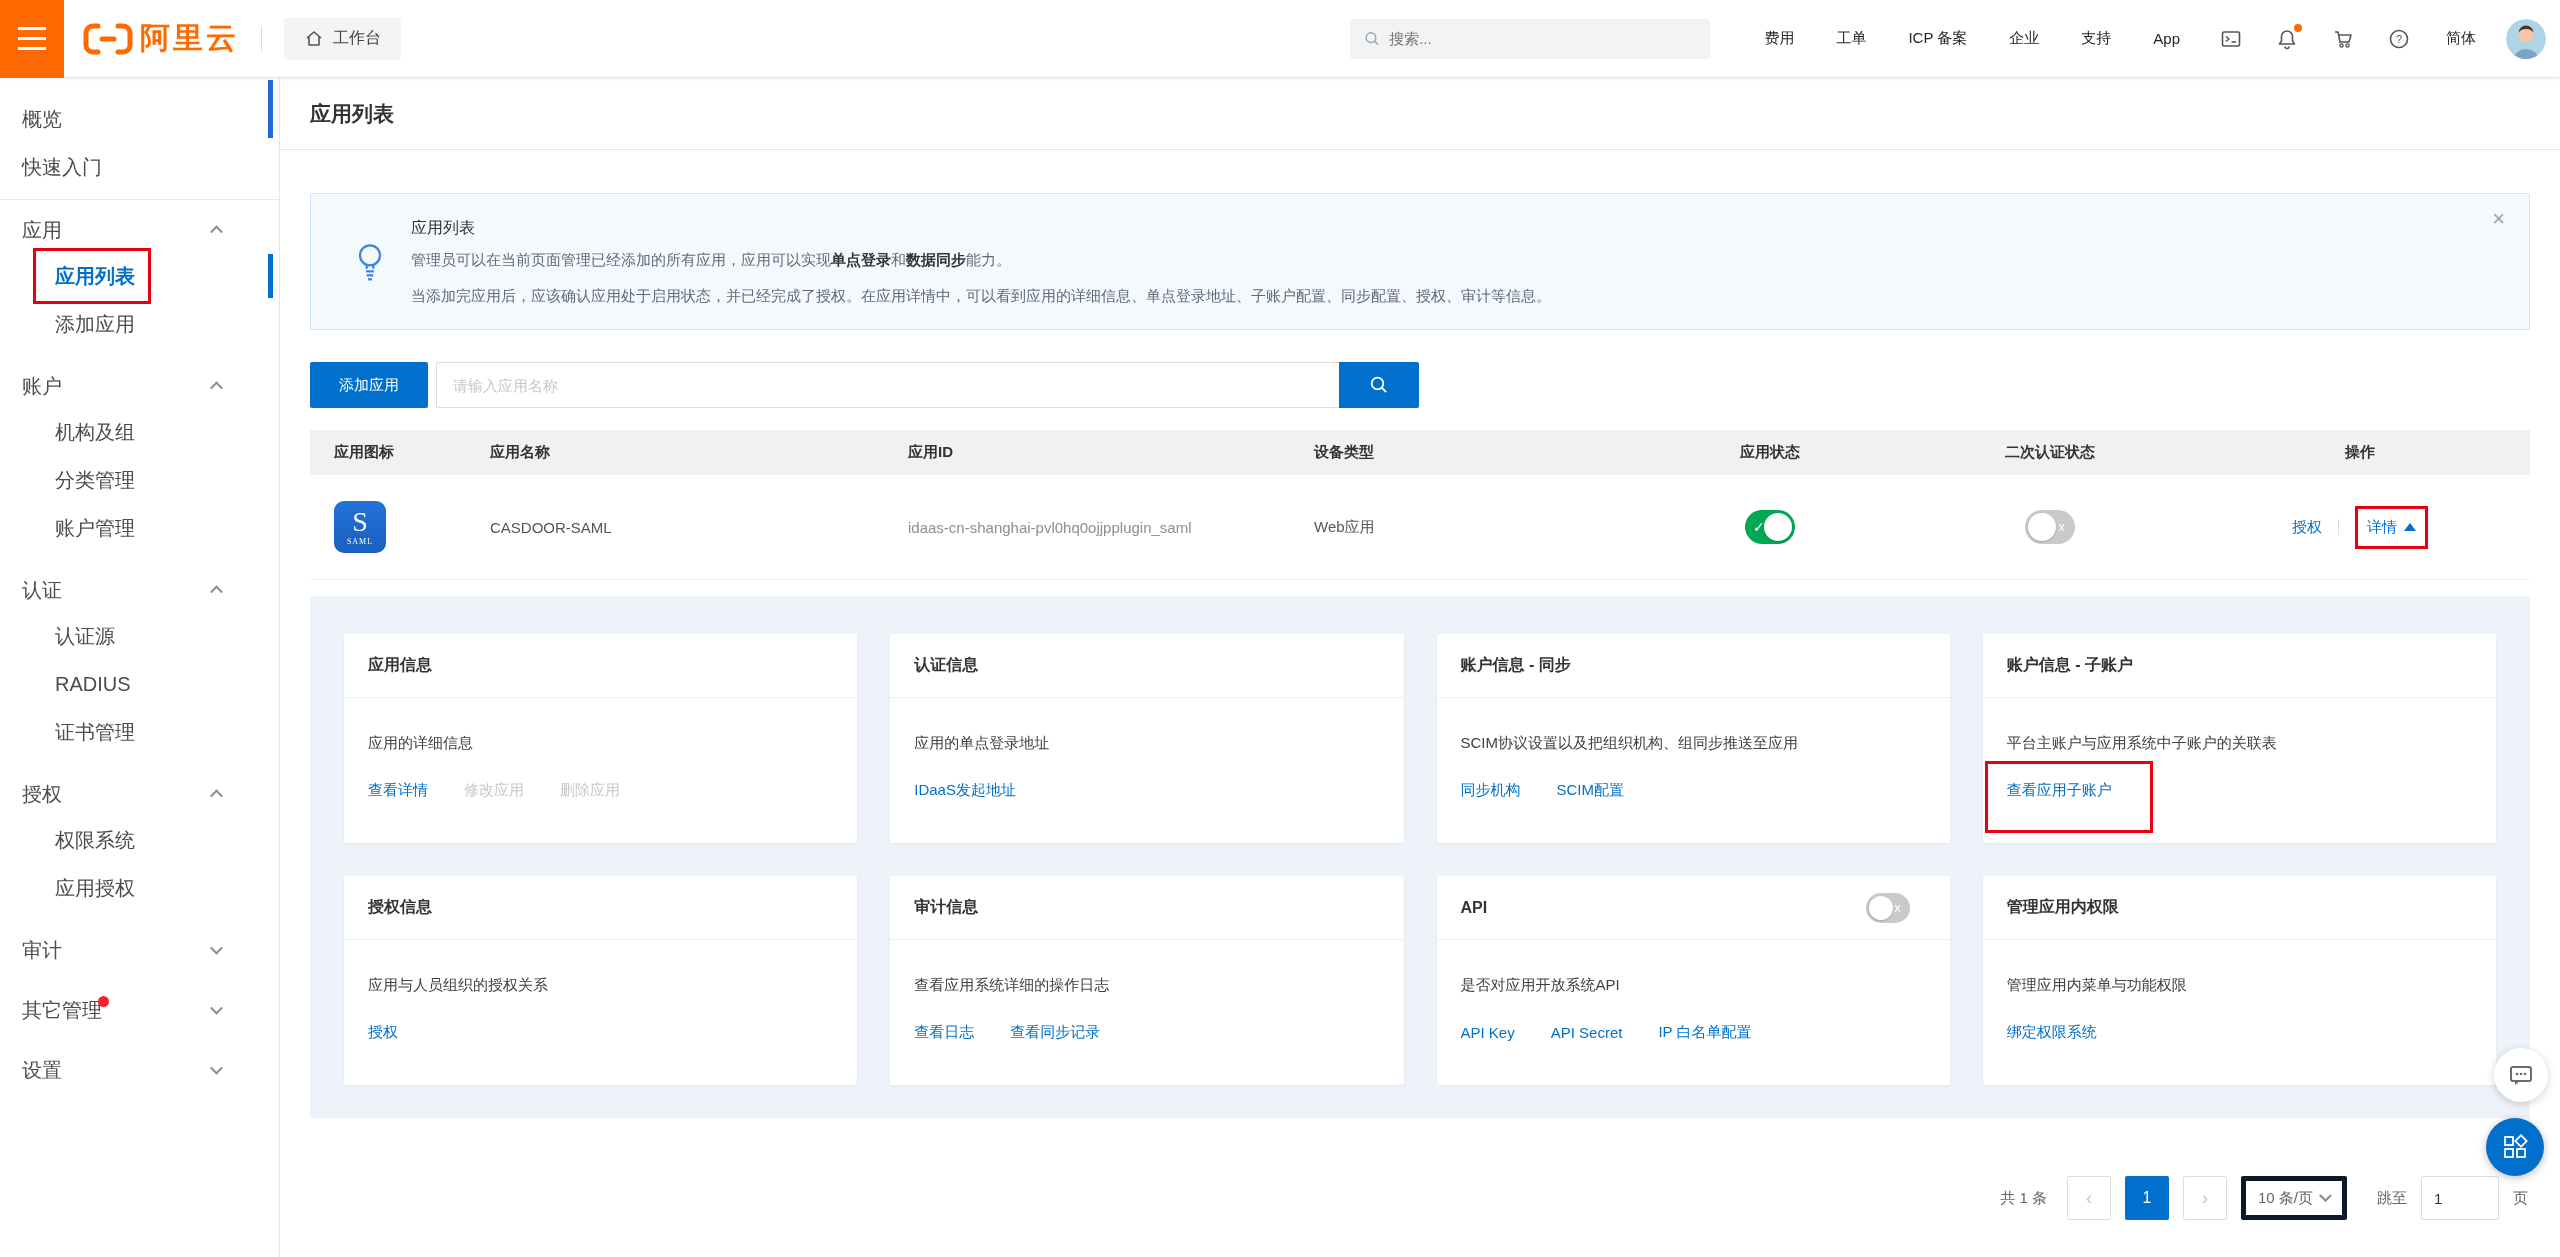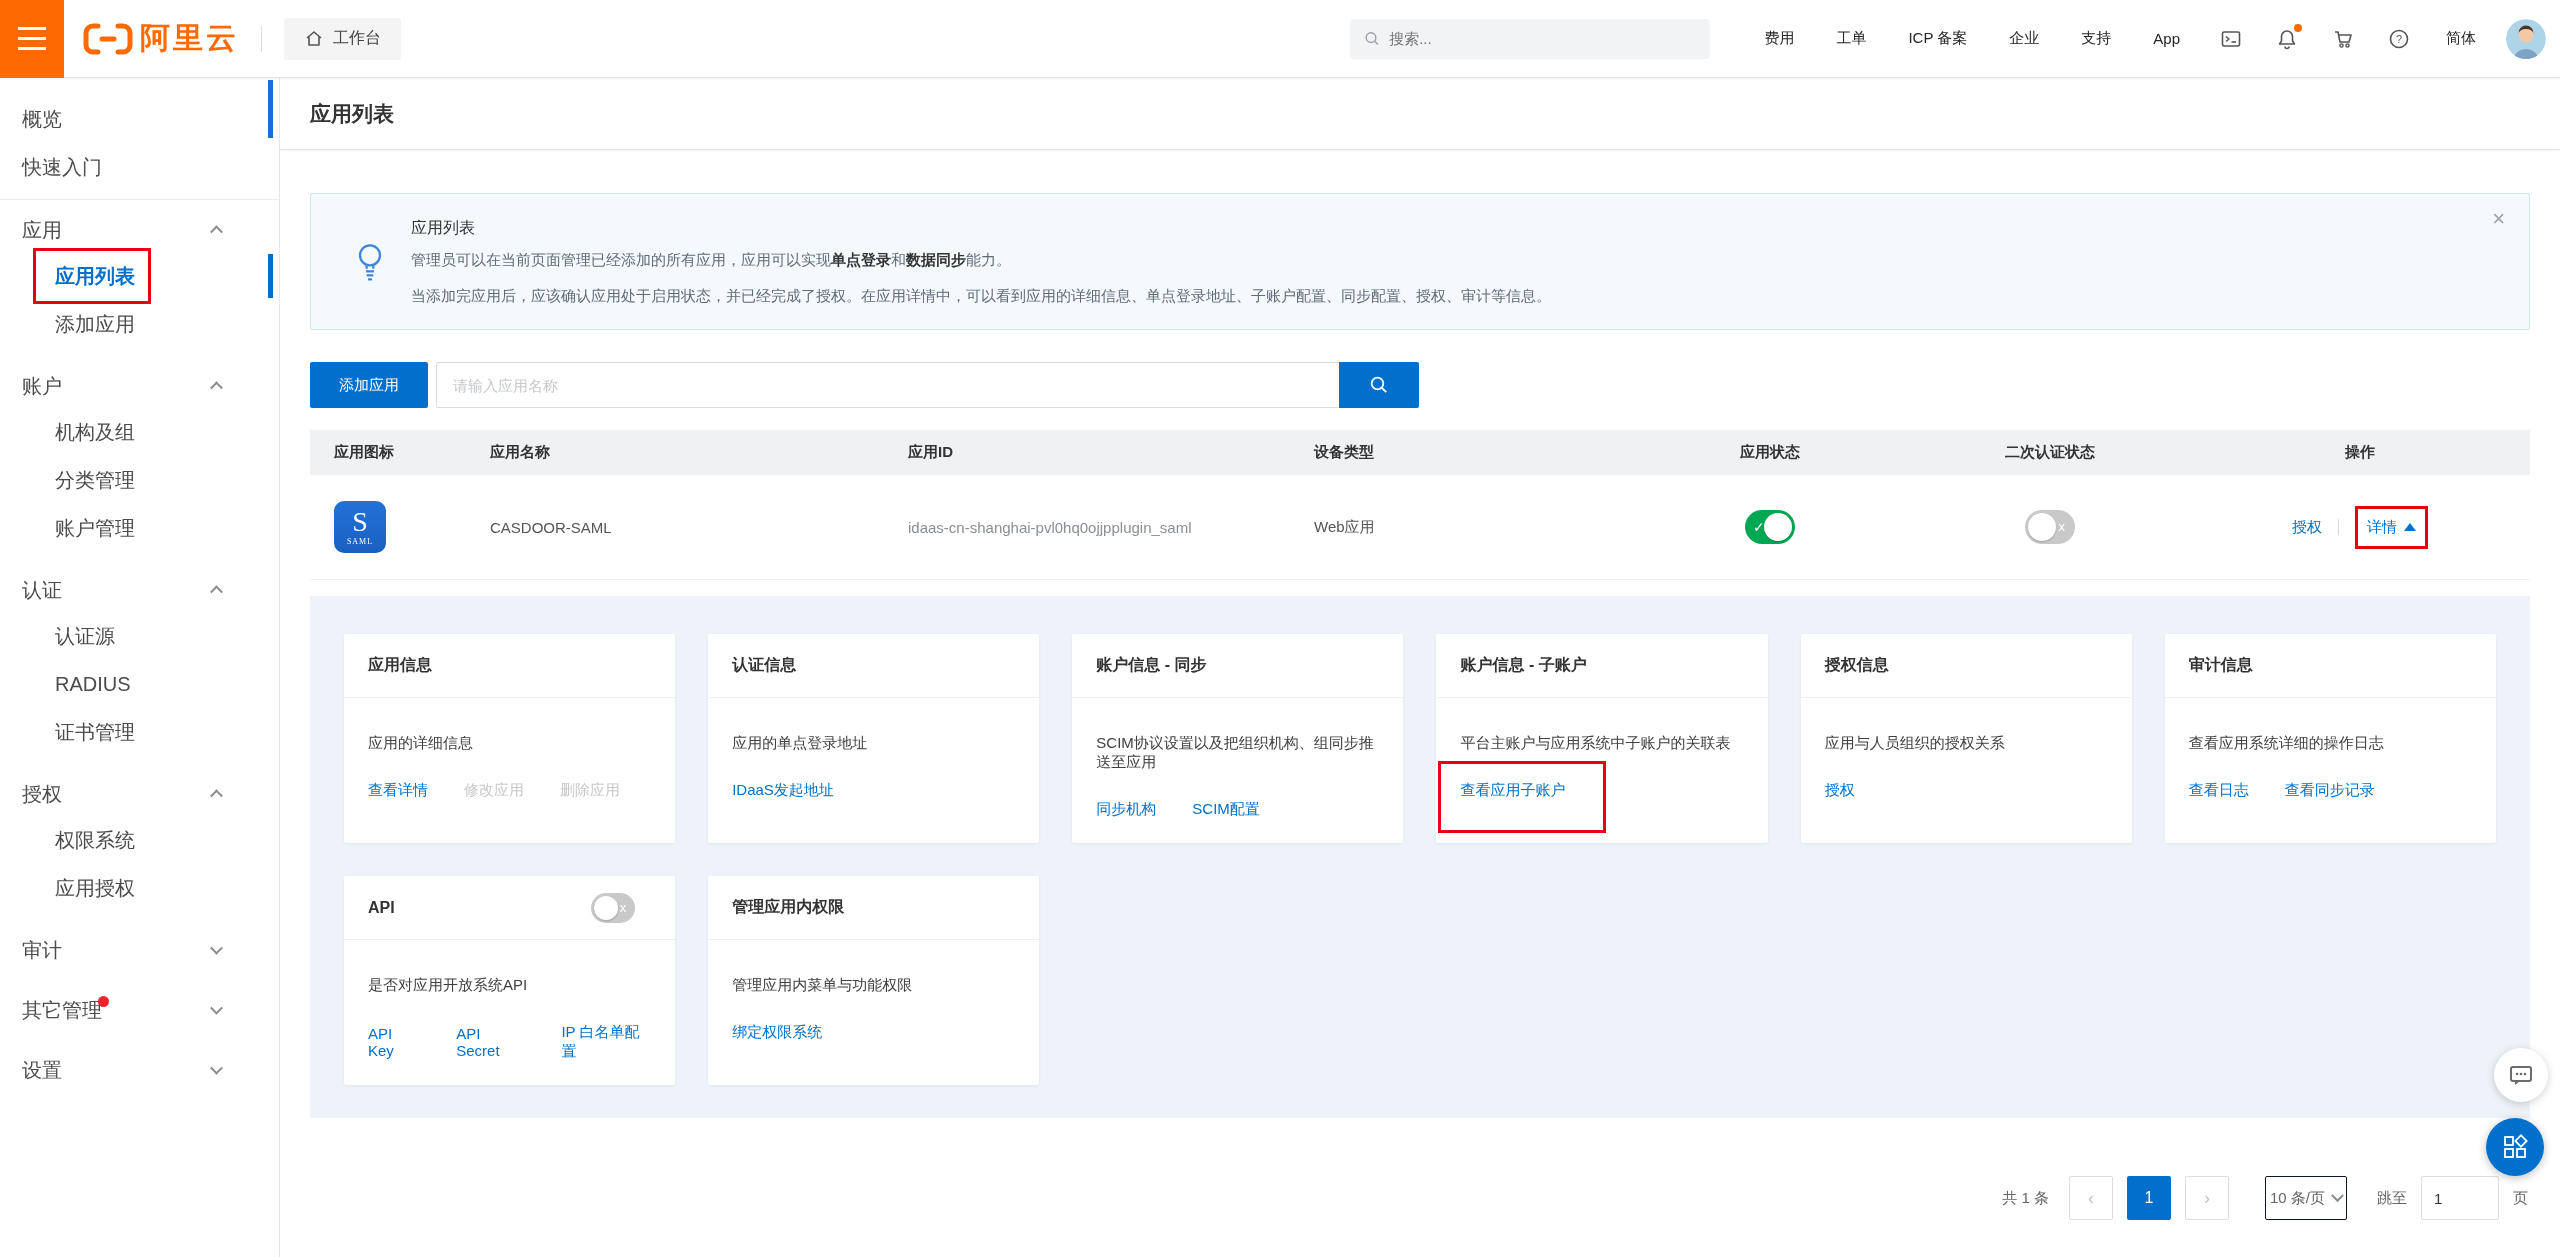--- a/index.html
+++ b/index.html
@@ -123,42 +123,42 @@
   .ops { display:flex; align-items:center; }
   .op-link { color:#0070cc; cursor:pointer; }
   .op-div { width:1px; height:16px; background:#dcdcdc; margin:0 16px; }
   .op-detail { position:relative; display:flex; align-items:center; gap:7px; padding:12px 12px; cursor:pointer; }
   .op-detail .anno-ov { position:absolute; inset:0; border:3px solid #e60012; pointer-events:none; }
   .caret-up { width:0; height:0; border-left:6px solid transparent; border-right:6px solid transparent;
               border-bottom:8px solid #0070cc; }
 
   
   .detail-sec { margin-top:16px; background:#edf3f8; padding:38px 34px 33px 34px; }
-  .cards-grid { display:grid; grid-template-columns:repeat(6,1fr); column-gap:30px; row-gap:34px;gap:33px; }
+  .cards-grid { display:grid; grid-template-columns:repeat(4,1fr); column-gap:30px; row-gap:34px;gap:33px; }
   .card { background:#fff; border-radius:2px; height:209px; box-shadow:0 1px 3px rgba(31,56,88,.06); }
   .card-head { position:relative; height:64px; padding:0 24px; display:flex; align-items:center;
                border-bottom:1px solid #f0f0f0; }
   .card-title { font-size:16px; font-weight:700; color:#333; }
   .card-head .toggle { position:absolute; right:40px; top:17px; }
   .card-body { padding:36px 24px 0 24px; }
   .card-desc { color:#404040; font-size:15px; }
   .card-links { position:relative; margin-top:28px; display:flex; align-items:center; gap:36px; font-size:15px; }
   .clink { color:#0070cc; cursor:pointer; }
   .clink.disabled { color:#c8c8c8; cursor:default; }
   .anno-cardlink { left:-22px; top:-20px; width:168px; height:72px; }
 
   
   .pagination { margin-top:58px; display:flex; justify-content:flex-end; align-items:center; gap:14px;
                 color:#666; font-size:15px; padding-right:2px; }
   .pg-total { margin-right:6px; }
   .pg-btn { width:44px; height:44px; border:1px solid #ddd; border-radius:2px; display:flex; align-items:center;
             justify-content:center; color:#c3c3c3; font-size:18px; background:#fff; cursor:pointer; }
   .pg-cur { width:44px; height:44px; border-radius:2px; background:#0070cc; color:#fff; display:flex;
             align-items:center; justify-content:center; font-size:16px; cursor:pointer; }
-  .pg-size { margin-left:22px; width:82px; height:44px; border:1px solid #0f172a; border-radius:2px; display:flex;
+  .pg-size { width:106px; height:44px; border:5px solid #0f172a; border-radius:2px; display:flex;
              align-items:center; justify-content:center; gap:8px; cursor:pointer; background:#fff; }
   .pg-jump-label { margin-left:16px; }
   .pg-input { width:78px; height:44px; border:1px solid #ddd; border-radius:2px; padding:0 12px; font-size:15px;
               color:#333; outline:none; }
 
   
   .fab { position:absolute; border-radius:50%; display:flex; align-items:center; justify-content:center; cursor:pointer; z-index:30; }
   .fab-chat { left:2494px; top:1048px; width:54px; height:54px; background:#fff; color:#6b6b6b;
               box-shadow:0 2px 8px rgba(0,0,0,.18); }
   .fab-grid { left:2486px; top:1118px; width:58px; height:58px; background:#0070cc; color:#fff;

